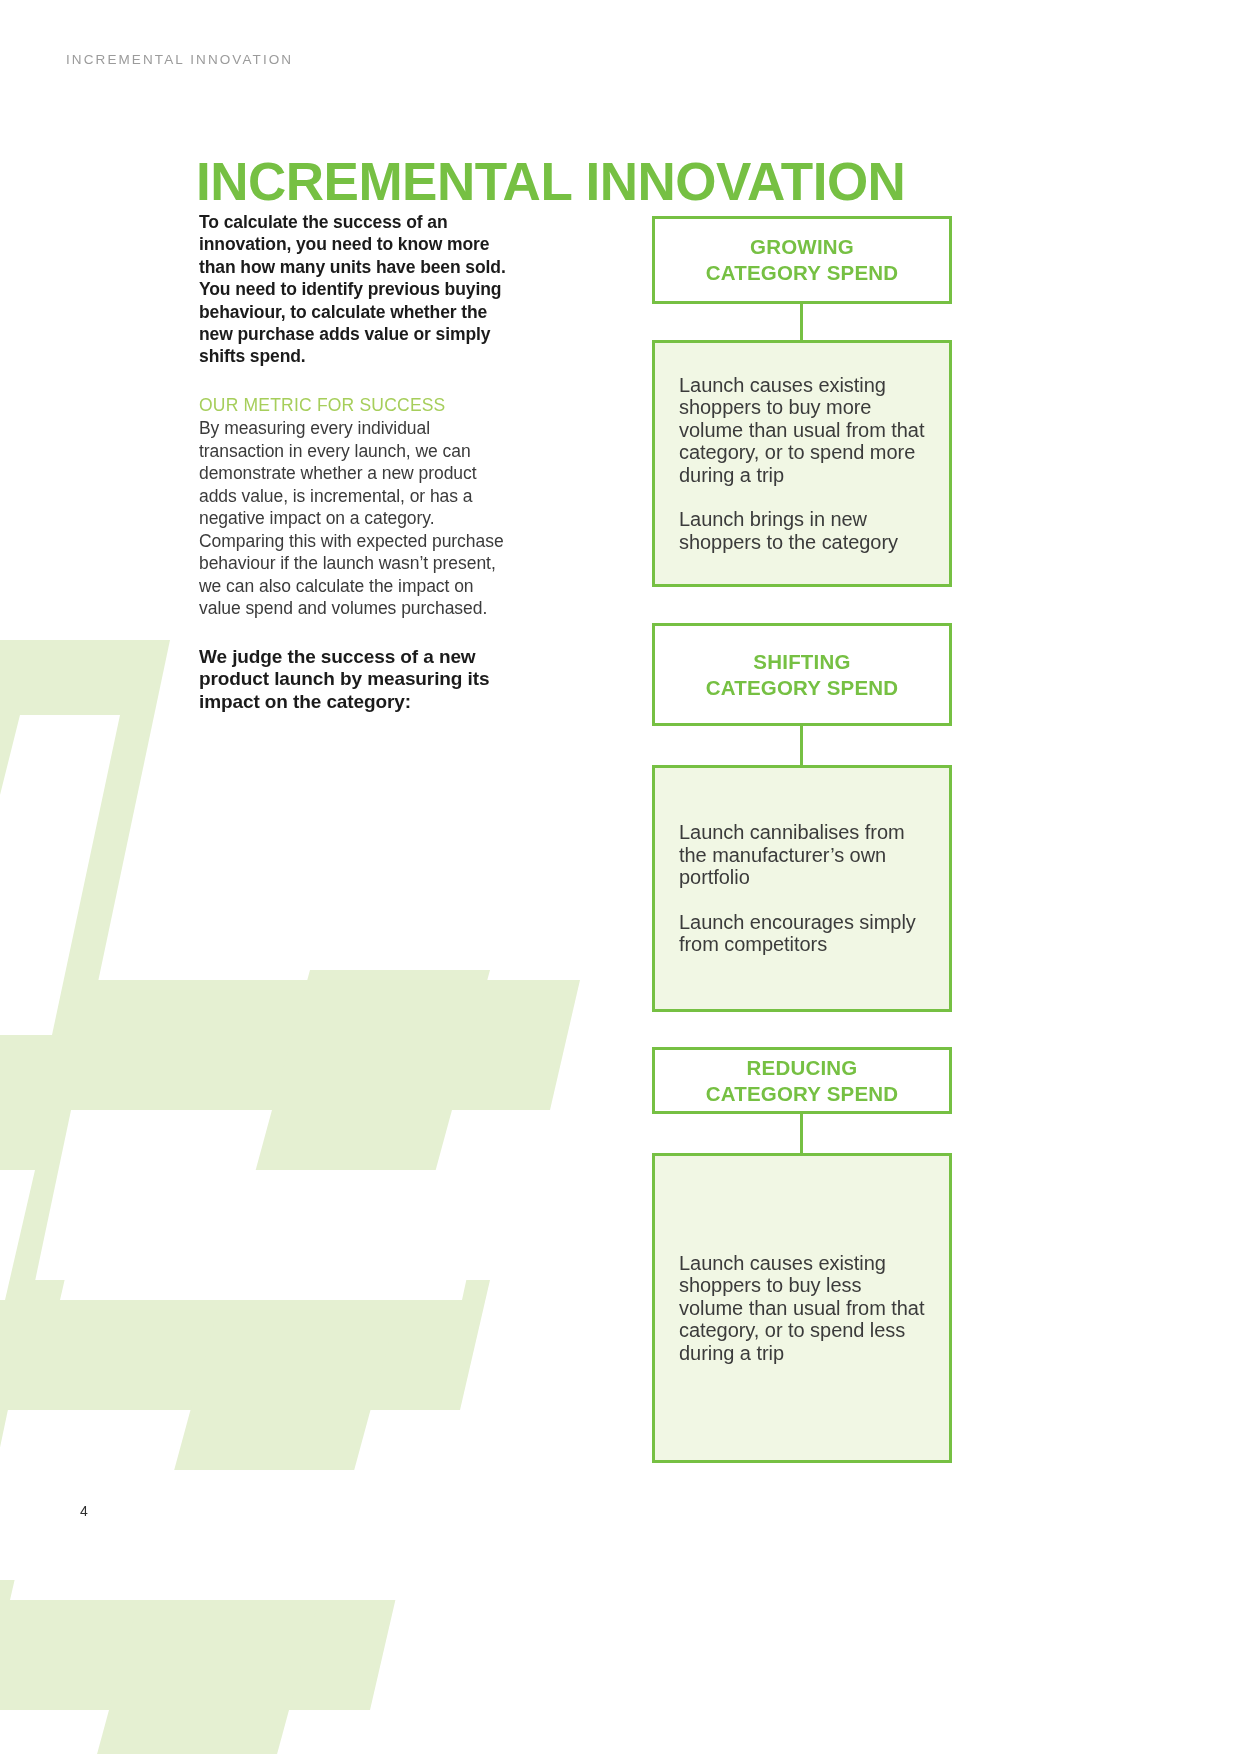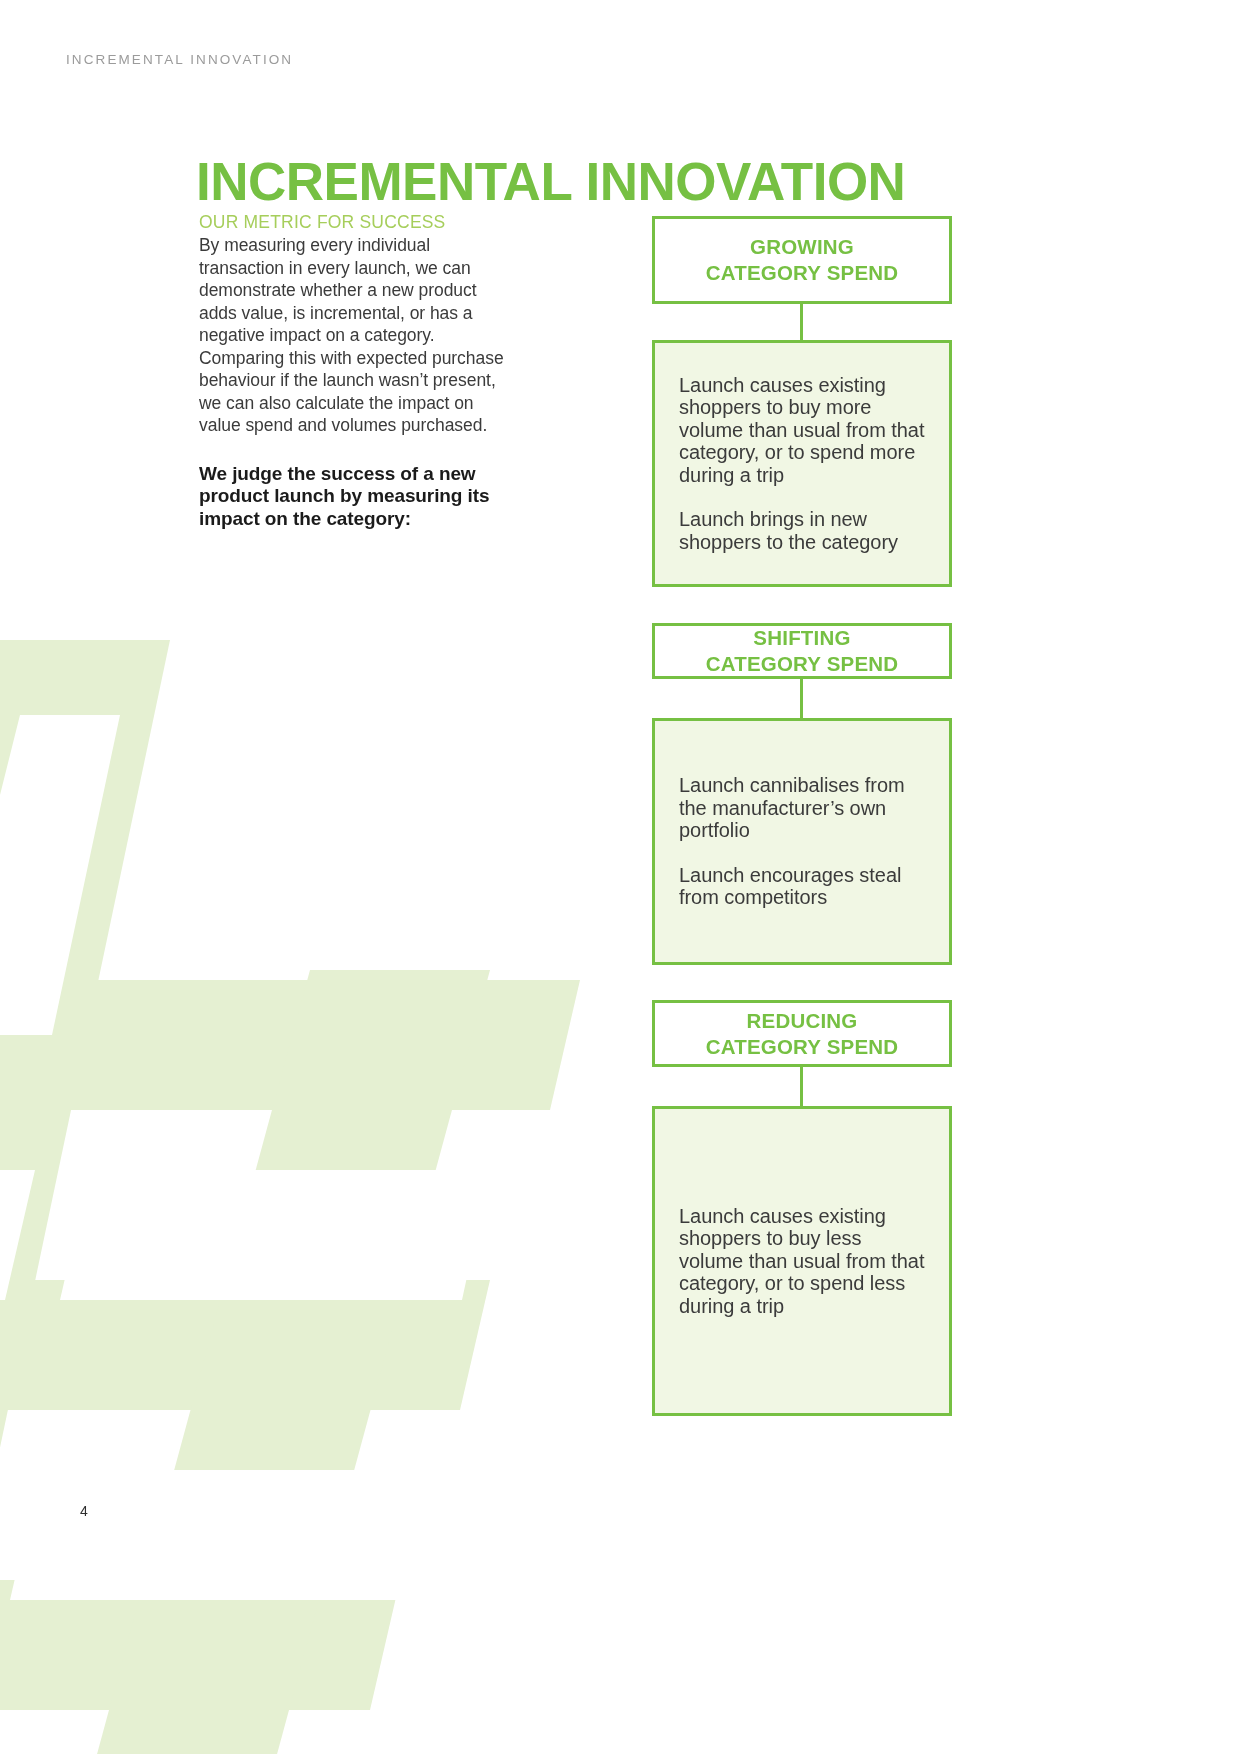--- a/index.html
+++ b/index.html
@@ -153,21 +153,21 @@
     letter-spacing: -0.05px;
   }
   .flow-body p + p { margin-top: 22px; }
 
   
   .g1 .flow-header { height: 88px; }
   .g1 .connector   { height: 36px; }
   .g1 .flow-body   { height: 247px; }
 
   .g2 { margin-top: 36px; }
-  .g2 .flow-header { height: 56px; }
+  .g2 .flow-header { height: 103px; }
   .g2 .connector   { height: 39px; }
   .g2 .flow-body   { height: 247px; }
 
   .g3 { margin-top: 35px; }
   .g3 .flow-header { height: 67px; text-align: center; }
   .g3 .connector   { height: 39px; }
   .g3 .flow-body   { height: 310px; }
 
   
   .page-number {
@@ -204,20 +204,21 @@
         <path d="M190 1130 L580 1130 L552 1260 L160 1260 Z"></path>
       </g>
     </svg>
   </div>
 
   <div class="running-header">INCREMENTAL INNOVATION</div>
 
   <h1 class="page-title">INCREMENTAL INNOVATION</h1>
 
   <div class="left-col">
+    <p class="lead-para">To calculate the success of an innovation, you need to know more than how many units have been sold. You need to identify previous buying behaviour, to calculate whether the new purchase adds value or simply shifts spend.</p>
     <p class="metric-label">OUR METRIC FOR SUCCESS</p>
     <p class="body-para">By measuring every individual transaction in every launch, we can demonstrate whether a new product adds value, is incremental, or has a negative impact on a category. Comparing this with expected purchase behaviour if the launch wasn’t present, we can also calculate the impact on value spend and volumes purchased.</p>
     <p class="closing-para">We judge the success of a new product launch by measuring its impact on the category:</p>
   </div>
 
   <div class="flow">
 
     <div class="flow-group g1">
       <div class="flow-header">
         <div class="flow-header-text">
@@ -238,21 +239,21 @@
       <div class="flow-header">
         <div class="flow-header-text">
           <span>SHIFTING</span><br>
           <span>CATEGORY SPEND</span>
         </div>
       </div>
       <div class="connector"></div>
       <div class="flow-body">
         <div class="flow-body-inner">
           <p>Launch cannibalises from the manufacturer’s own portfolio</p>
-          <p>Launch encourages steal from competitors</p>
+          <p>Launch encourages simply from competitors</p>
         </div>
       </div>
     </div>
 
     <div class="flow-group g3">
       <div class="flow-header">
         <div class="flow-header-text">
           <span>REDUCING</span><br>
           <span>CATEGORY SPEND</span>
         </div>

